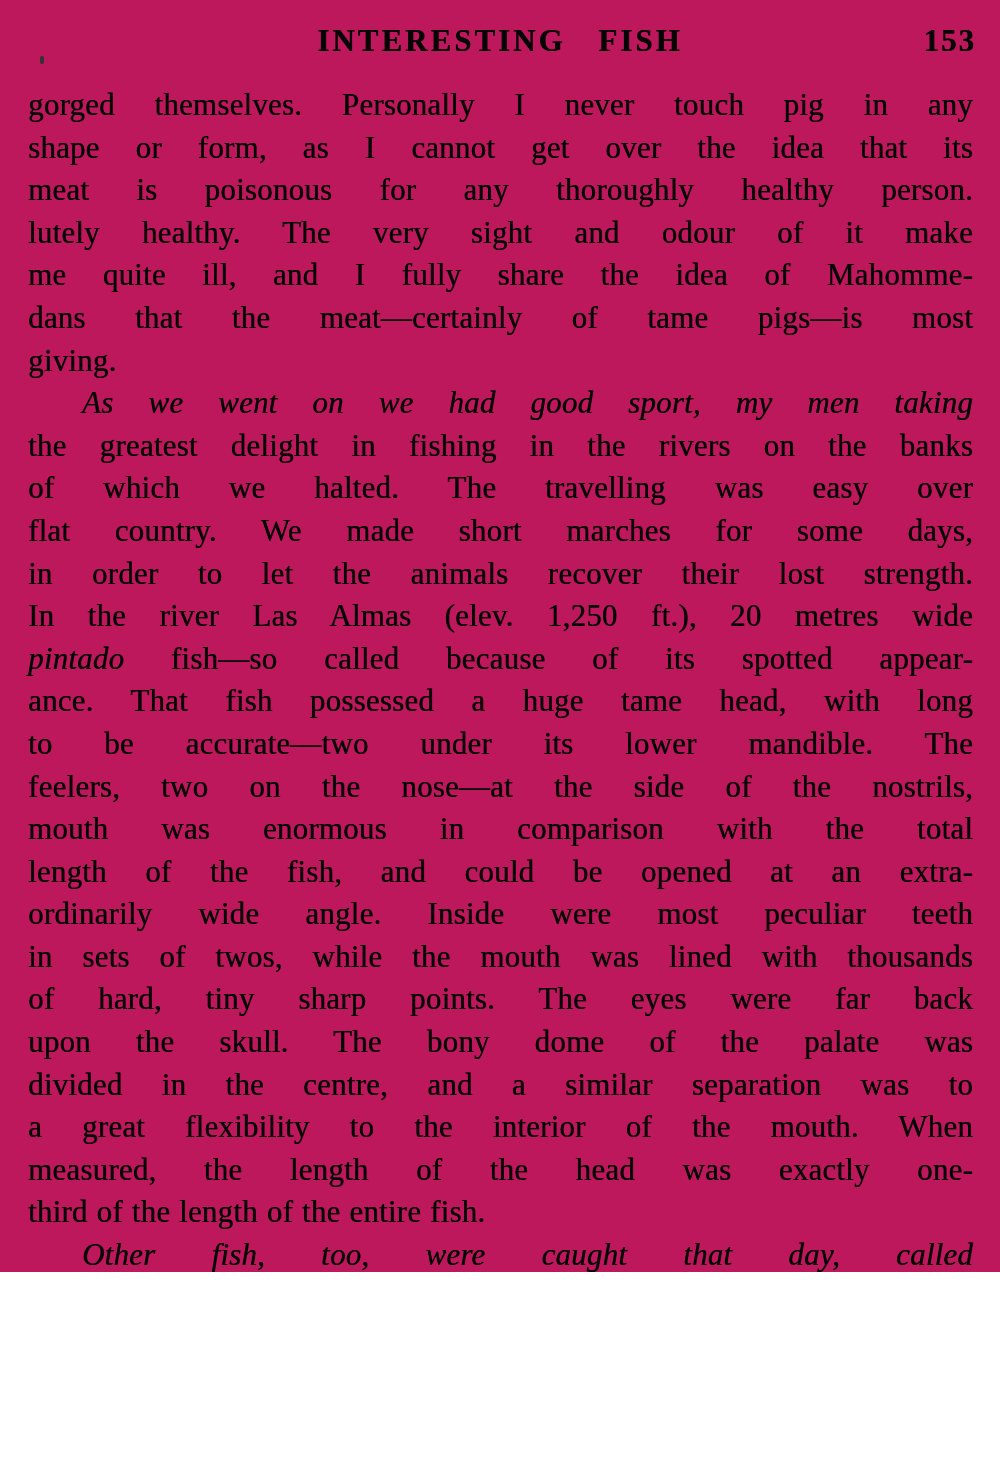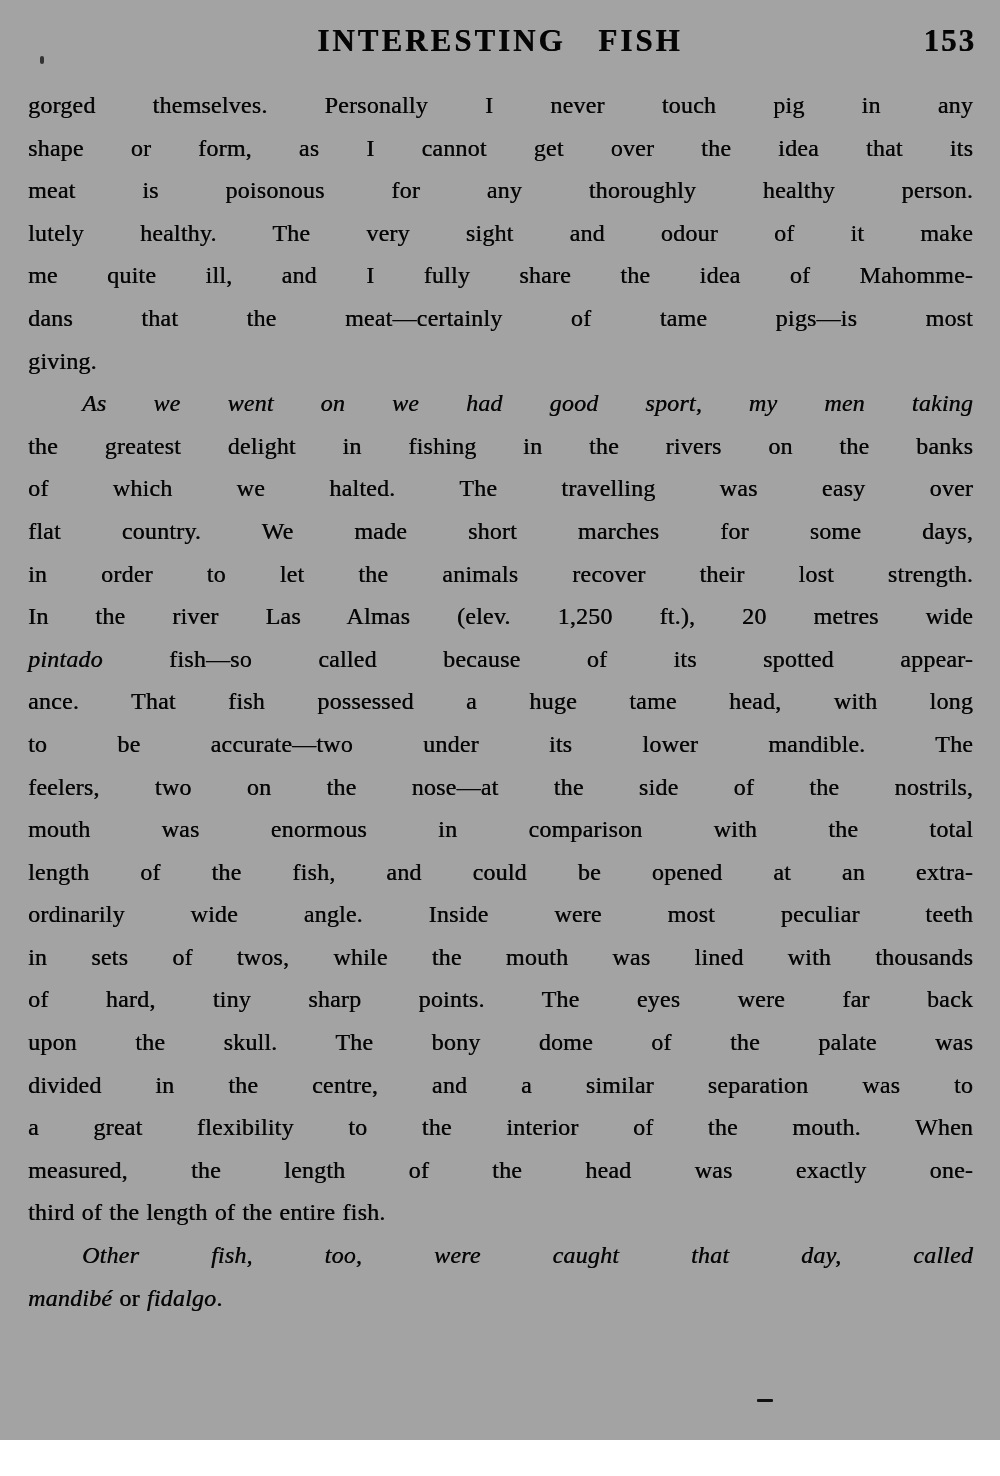--- a/index.html
+++ b/index.html
@@ -3,22 +3,22 @@
 <meta charset="utf-8">
 <style>
   html, body {
     margin: 0;
     padding: 0;
     background: #ffffff;
   }
   .page {
     position: relative;
     width: 1000px;
-    height: 1440px;
-    background: #a3a3a3;
+    height: 1272px;
+    background: #be185d;
     overflow: hidden;
     font-family: "Liberation Serif", "DejaVu Serif", serif;
     color: #050505;
   }
   .header-title {
     position: absolute;
     top: 22px;
     left: 0;
     right: 0;
     text-align: center;
@@ -37,21 +37,21 @@
     line-height: 38px;
     font-weight: 700;
     letter-spacing: 2px;
     text-shadow: 0.4px 0 0 rgba(0,0,0,0.8);
   }
   .text-block {
     position: absolute;
     top: 84px;
     left: 28px;
     width: 945px;
-    font-size: 24px;
+    font-size: 31px;
     line-height: 42.6px;
     letter-spacing: 0.2px;
     word-spacing: 1px;
     text-shadow: 0.45px 0 0 rgba(0,0,0,0.8);
   }
   .t-line {
     height: 42.6px;
     text-align: justify;
     text-align-last: justify;
     -moz-text-align-last: justify;

